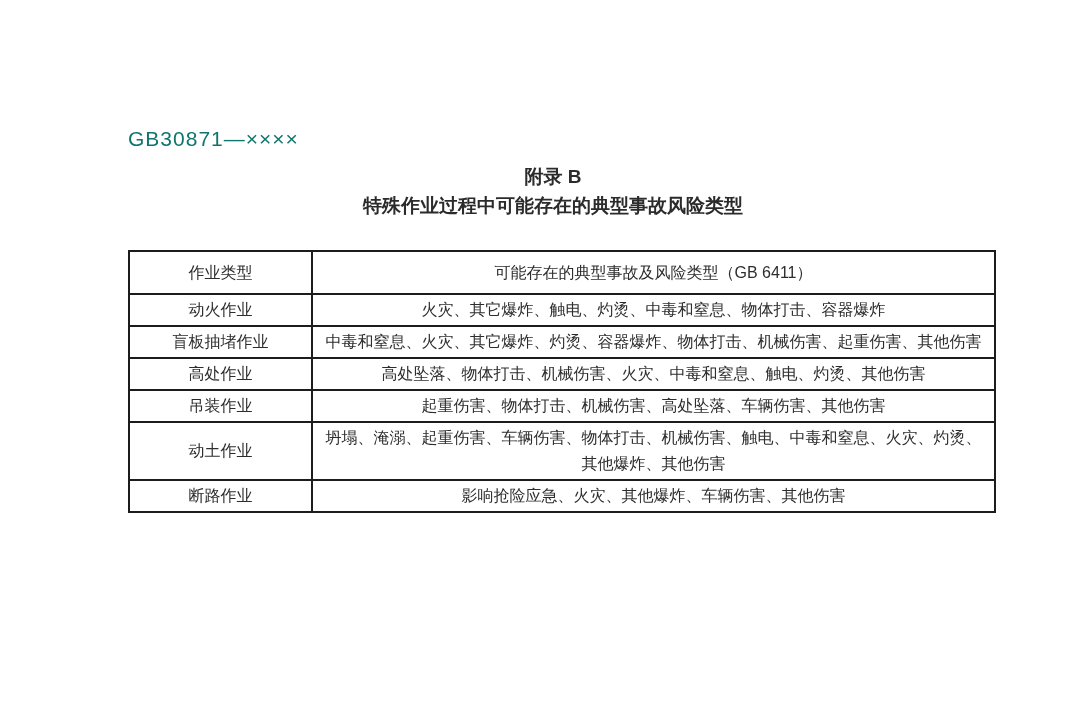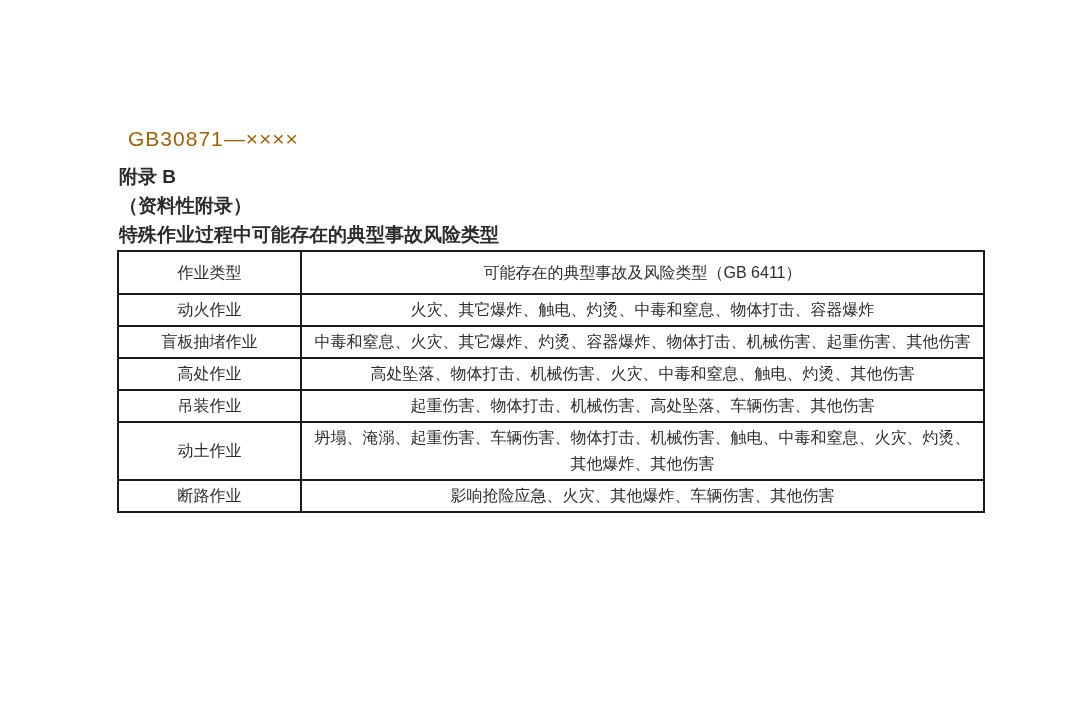--- a/index.html
+++ b/index.html
@@ -17,36 +17,36 @@
     width: 1080px;
     height: 704px;
     background: #ffffff;
   }
   .doc-number {
     position: absolute;
     left: 128px;
     top: 127px;
     font-size: 21px;
     letter-spacing: 1px;
-    color: #a16207;
+    color: #0f766e;
   }
   .titles {
     position: absolute;
     left: 119px;
     top: 162px;
     width: 868px;
-    text-align: left;
+    text-align: center;
     font-size: 19px;
     font-weight: bold;
     line-height: 29px;
     color: #2b2b2b;
   }
   table.risk-table {
     position: absolute;
-    left: 117px;
+    left: 128px;
     top: 250px;
     width: 868px;
     border-collapse: collapse;
     table-layout: fixed;
     background: #ffffff;
   }
   table.risk-table th,
   table.risk-table td {
     border: 2px solid #1c1c1c;
     text-align: center;
@@ -64,21 +64,20 @@
 </style>
 </head>
 <body>
 
 <div class="page">
 
   <div class="doc-number">GB30871—××××</div>
 
   <div class="titles">
     <div>附录 B</div>
-    <div>（资料性附录）</div>
     <div>特殊作业过程中可能存在的典型事故风险类型</div>
   </div>
 
   <table class="risk-table">
     <colgroup>
       <col class="job-col">
       <col>
     </colgroup>
     <thead>
       <tr>

